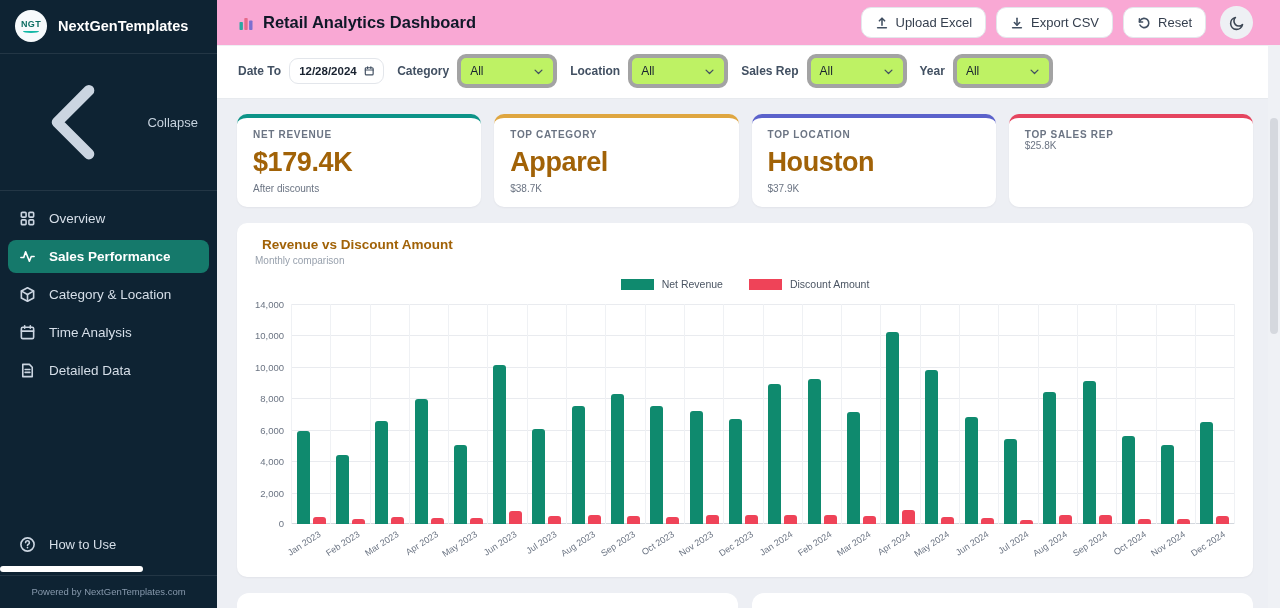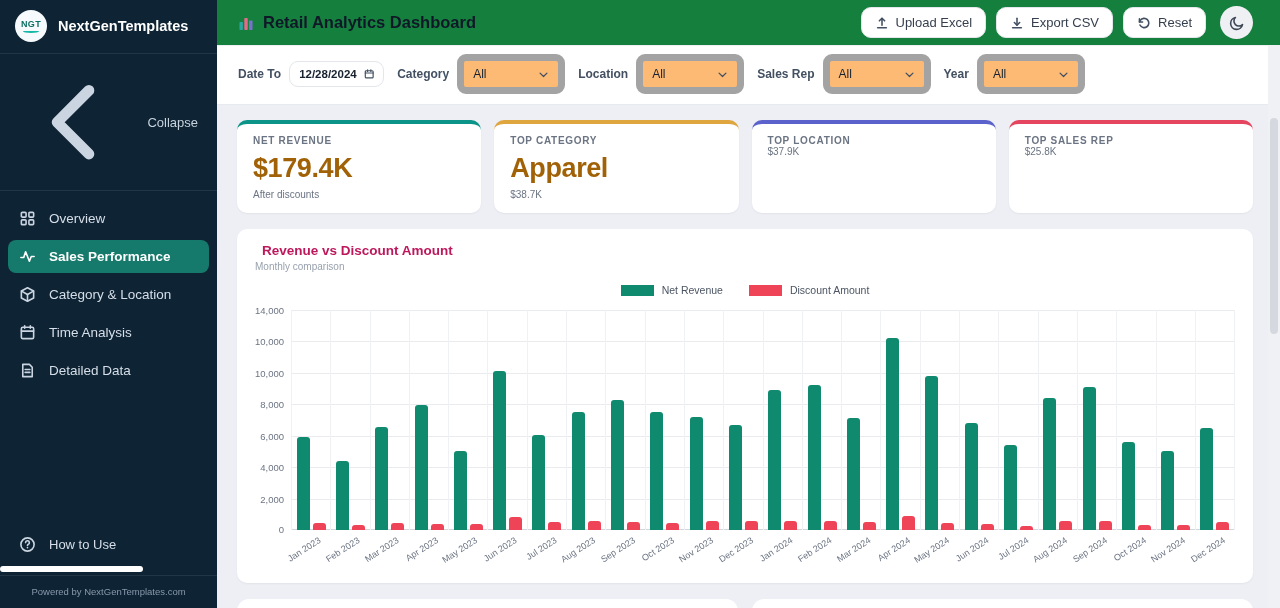--- a/index.html
+++ b/index.html
@@ -28,54 +28,54 @@
   .help-item { display:flex; align-items:center; gap:13px; padding:8px 11px; margin:0 8px 14px;
                font-size:13px; color:#d6dfe9; cursor:pointer; }
   .help-item svg { width:17px; height:17px; }
   .sidebar-hscroll { position:absolute; left:0; bottom:36px; width:143px; height:6px;
                      background:#ffffff; border-radius:3px; cursor:pointer; }
   .sidebar-footer { border-top:1px solid rgba(255,255,255,.09); padding:10px 4px 11px;
                     text-align:center; font-size:9.5px; color:#8799ad; }
 
   
   .main { flex:1; min-width:0; display:flex; flex-direction:column; position:relative; }
-  .topbar { background:#15803d; height:46px; flex-shrink:0; display:flex; align-items:center;
+  .topbar { background:#f9a8d4; height:46px; flex-shrink:0; display:flex; align-items:center;
             padding:0 27px 0 21px; border-bottom:1px solid #eef0f3; }
   .page-title { display:flex; align-items:center; gap:9px; font-size:16.5px; font-weight:700; color:#101828; }
   .topbar-actions { margin-left:auto; display:flex; align-items:center; gap:10px; }
   .btn { display:flex; align-items:center; gap:7px; border:1px solid #e3e6eb; border-radius:10px;
          background:#fff; padding:7px 13px; font-size:13px; color:#353f4e; font-weight:500; cursor:pointer; }
   .btn svg { width:14px; height:14px; }
   .theme-btn { width:33px; height:33px; border-radius:50%; background:#eef0f4; border:none;
                display:flex; align-items:center; justify-content:center; cursor:pointer; margin-left:4px; }
 
   
   .filterbar { background:#ffffff; flex-shrink:0; display:flex; align-items:center; gap:13px;
                padding:8px 16px 10px 21px; border-bottom:1px solid #e7eaee; }
   .filter-group { display:flex; align-items:center; gap:8px; }
   .filter-label { font-size:12px; font-weight:600; color:#425062; white-space:nowrap; }
   .input-box { display:flex; align-items:center; justify-content:space-between; gap:7px;
                border:1px solid #e3e6eb; border-radius:9px; padding:6px 9px; width:95px;
                font-size:11.5px; font-weight:600; color:#18212f; background:#fff; cursor:text; }
   .select-box { display:flex; align-items:center; justify-content:space-between; gap:7px;
-                border:7px solid #a3a3a3; border-radius:9px; padding:6px 9px; width:108px;
-                font-size:12px; color:#18212f; background:#fdba74; cursor:pointer; }
+                border:4px solid #a3a3a3; border-radius:9px; padding:6px 9px; width:100px;
+                font-size:12px; color:#18212f; background:#bef264; cursor:pointer; }
 
   
   .content { flex:1; padding:15px 27px 0 20px; overflow:hidden; }
   .kpi-row { display:flex; gap:13px; }
   .kpi-card { flex:1; background:#fff; border-radius:10px; border-top:4px solid #ccc;
               padding:11px 16px 13px; box-shadow:0 1px 2px rgba(16,24,40,.05); }
   .kpi-label { font-size:10px; font-weight:700; letter-spacing:.7px; color:#6b7483; }
   .kpi-value { font-size:27px; font-weight:800; color:#a16207; margin:7px 0 5px; letter-spacing:-.4px; }
   .kpi-sub { font-size:10px; color:#6b7483; }
 
   .chart-card { margin-top:16px; background:#fff; border-radius:10px; padding:14px 18px 8px;
                 height:354px; box-shadow:0 1px 2px rgba(16,24,40,.05); }
-  .chart-title { font-size:13.5px; font-weight:700; color:#be185d;padding-left:7px; }
+  .chart-title { font-size:13.5px; font-weight:700; color:#a16207;padding-left:7px; }
   .chart-sub { font-size:10px; color:#98a1ad; margin-top:3px; }
   .legend { display:flex; justify-content:center; align-items:center; gap:26px; margin:12px 0 14px; }
   .legend-item { display:flex; align-items:center; gap:8px; font-size:10.5px; color:#4b5563; cursor:pointer; }
   .legend-swatch { width:33px; height:11px; }
 
   .chart-wrap { display:flex; }
   .y-axis { width:36px; position:relative; height:220px; flex-shrink:0; }
   .y-lab { position:absolute; right:7px; font-size:9.5px; color:#6b7483; white-space:nowrap; }
   .plot { flex:1; position:relative; height:220px; }
   .hline { position:absolute; left:0; right:0; height:1px; background:#e9ebef; }
@@ -283,20 +283,21 @@
           <div class="kpi-value">$179.4K</div>
           <div class="kpi-sub">After discounts</div>
         </div>
         <div class="kpi-card" style="border-top-color: rgb(223, 166, 64);">
           <div class="kpi-label">TOP CATEGORY</div>
           <div class="kpi-value">Apparel</div>
           <div class="kpi-sub">$38.7K</div>
         </div>
         <div class="kpi-card" style="border-top-color: rgb(91, 98, 203);">
           <div class="kpi-label">TOP LOCATION</div>
+          <div class="kpi-value">Houston</div>
           <div class="kpi-sub">$37.9K</div>
         </div>
         <div class="kpi-card" style="border-top-color: rgb(229, 69, 95);">
           <div class="kpi-label">TOP SALES REP</div>
           <div class="kpi-sub">$25.8K</div>
         </div>
       </div>
 
       <div class="chart-card">
         <div class="chart-title">Revenue vs Discount Amount</div>

